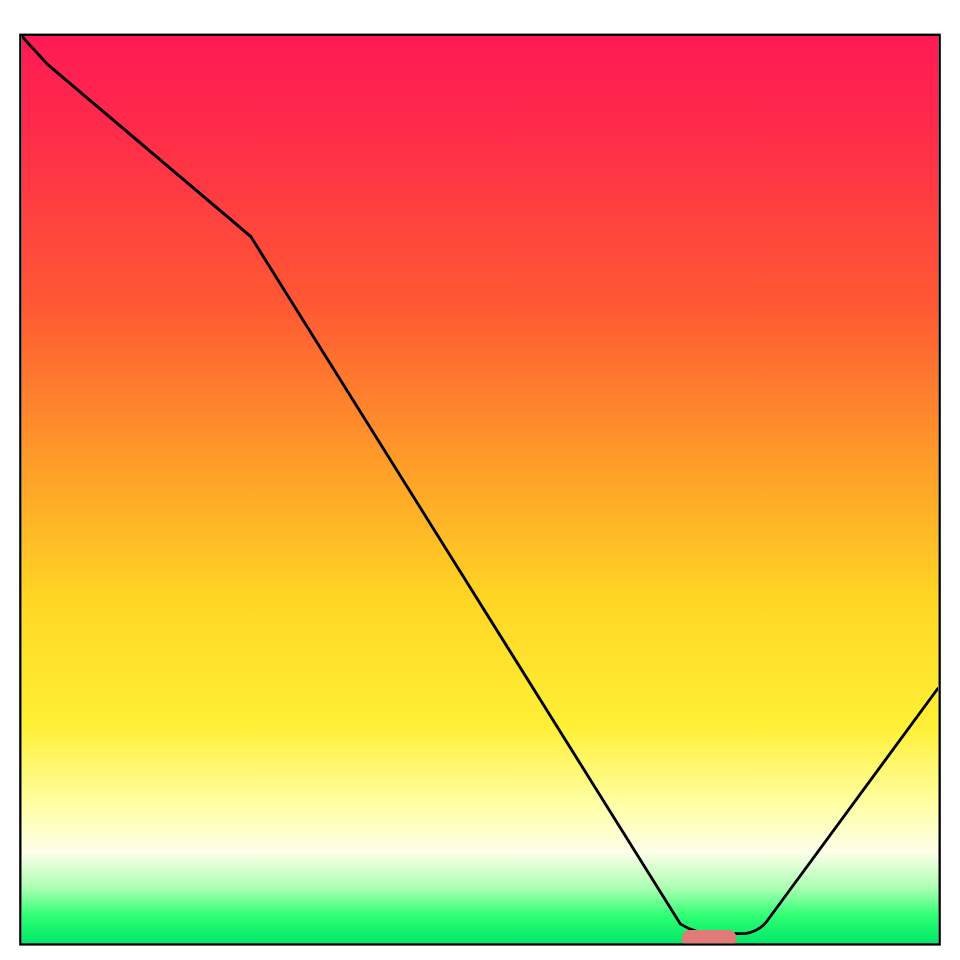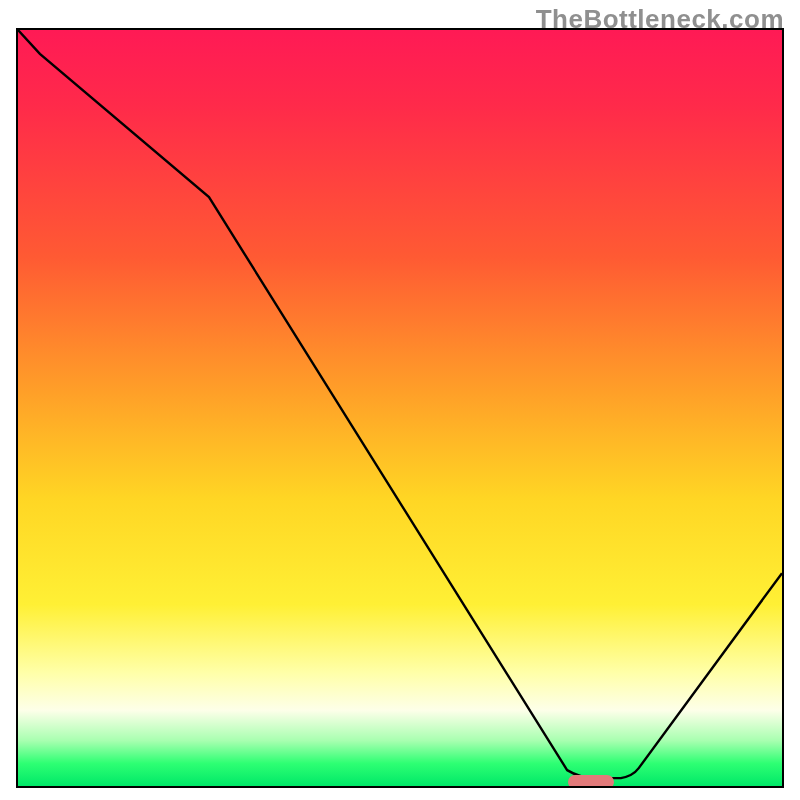--- a/index.html
+++ b/index.html
@@ -55,21 +55,20 @@
     width: 46px;
     height: 14px;
     background: #e27a7a;
     border-radius: 7px;
   }
 </style>
 </head>
 <body>
 
 <div class="chart">
-  <div class="watermark">TheBottleneck.com</div>
 
   <div class="plot">
     <div class="bg"></div>
 
     <svg class="curve" viewBox="0 0 768 760" preserveAspectRatio="none">
       <path fill="none" stroke="#000" stroke-width="2.4" d="M 0 0 L 22 24 L 192 168 L 552 744 Q 565 752 580 752 L 606 752 Q 618 750 624 742 L 768 546"></path>
     </svg>
 
     <div class="marker" style="left:550px; top:745px;"></div>
   </div>

